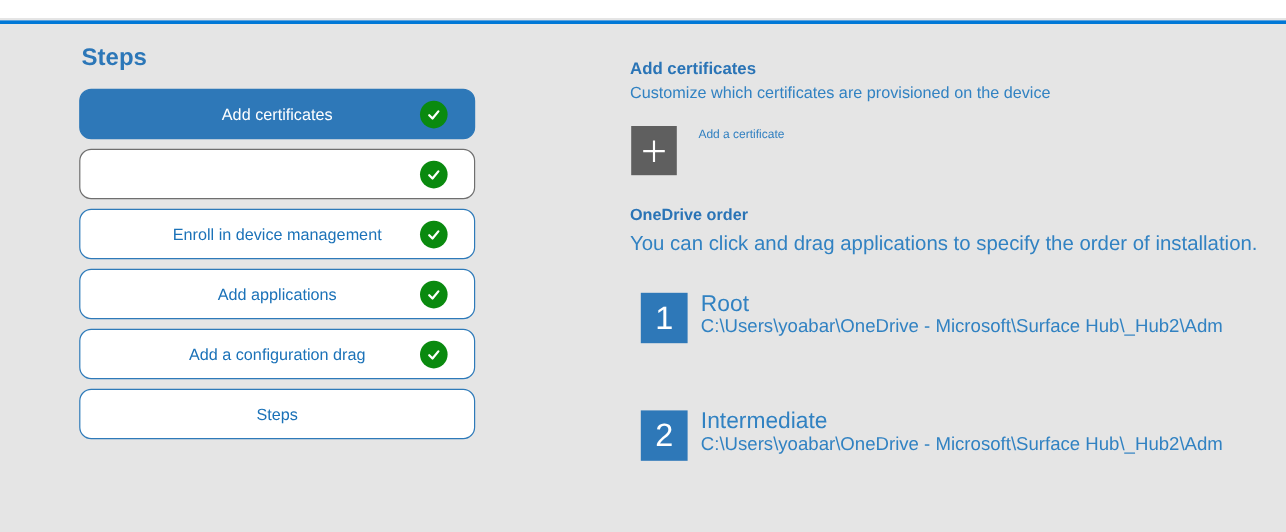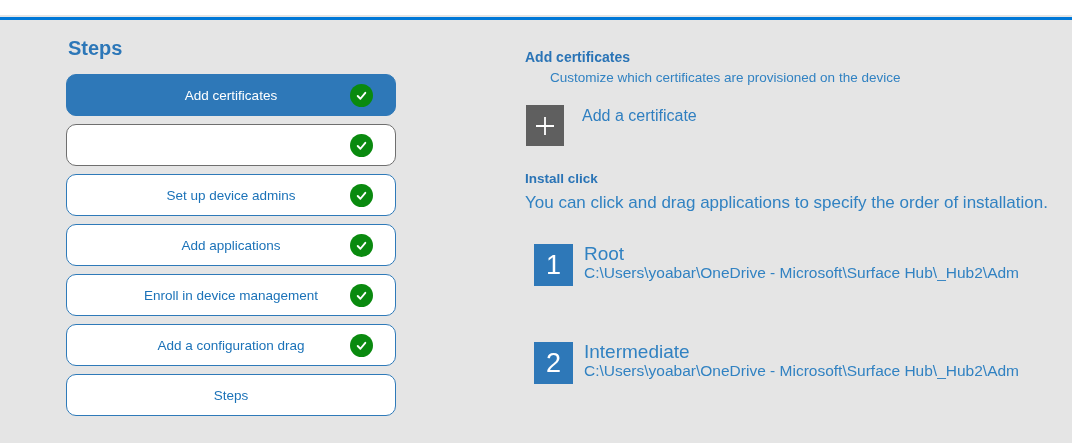--- a/index.html
+++ b/index.html
@@ -80,42 +80,42 @@
   
   .panel-heading {
     position: absolute;
     left: 525px; top: 34px;
     font-size: 14px;
     font-weight: bold;
     color: #2a74b6;
   }
   .panel-subheading {
     position: absolute;
-    left: 550px; top: 55px;
+    left: 525px; top: 55px;
     font-size: 13.5px;
     color: #3182c2;
   }
   .add-cert-row {
     position: absolute;
     left: 526px; top: 90px;
     display: flex;
     align-items: flex-start;
     cursor: pointer;
   }
   .plus-tile {
     width: 38px; height: 41px;
     background: #5f5f5f;
     display: flex;
     align-items: center;
     justify-content: center;
   }
   .add-cert-label {
     margin-left: 18px;
     margin-top: 2px;
-    font-size: 16px;
+    font-size: 10px;
     color: #2f7fc0;
   }
 
   .install-heading {
     position: absolute;
     left: 525px; top: 156px;
     font-size: 13.5px;
     font-weight: bold;
     color: #2a74b6;
   }
@@ -185,40 +185,32 @@
     </div>
 
     <div class="step-btn neutral">
       <span class="check">
         <svg width="13" height="13" viewBox="0 0 24 24">
             <path d="M5 13l5 5 9-11" stroke="#ffffff" stroke-width="3.5" fill="none" stroke-linecap="round" stroke-linejoin="round"></path>
           </svg>
       </span>
     </div>
 
-    <div class="step-btn">
-      <span>Set up device admins</span>
+
+    <div class="step-btn">
+      <span>Enroll in device management</span>
       <span class="check">
         <svg width="13" height="13" viewBox="0 0 24 24">
             <path d="M5 13l5 5 9-11" stroke="#ffffff" stroke-width="3.5" fill="none" stroke-linecap="round" stroke-linejoin="round"></path>
           </svg>
       </span>
     </div>
 
     <div class="step-btn">
       <span>Add applications</span>
-      <span class="check">
-        <svg width="13" height="13" viewBox="0 0 24 24">
-            <path d="M5 13l5 5 9-11" stroke="#ffffff" stroke-width="3.5" fill="none" stroke-linecap="round" stroke-linejoin="round"></path>
-          </svg>
-      </span>
-    </div>
-
-    <div class="step-btn">
-      <span>Enroll in device management</span>
       <span class="check">
         <svg width="13" height="13" viewBox="0 0 24 24">
             <path d="M5 13l5 5 9-11" stroke="#ffffff" stroke-width="3.5" fill="none" stroke-linecap="round" stroke-linejoin="round"></path>
           </svg>
       </span>
     </div>
 
     <div class="step-btn">
       <span>Add a configuration drag</span>
       <span class="check">
@@ -239,21 +231,21 @@
 
   <div class="add-cert-row">
     <div class="plus-tile">
       <svg width="26" height="26" viewBox="0 0 26 26">
           <path d="M13 4v18M4 13h18" stroke="#ffffff" stroke-width="1.8" fill="none"></path>
         </svg>
     </div>
     <div class="add-cert-label">Add a certificate</div>
   </div>
 
-  <div class="install-heading">Install click</div>
+  <div class="install-heading">OneDrive order</div>
   <div class="install-desc">You can click and drag applications to specify the order of installation.</div>
 
   <div class="install-item item-1">
     <div class="num-tile">1</div>
     <div class="item-text">
       <div class="item-name">Root</div>
       <div class="item-path">C:\Users\yoabar\OneDrive - Microsoft\Surface Hub\_Hub2\Adm</div>
     </div>
   </div>
 

